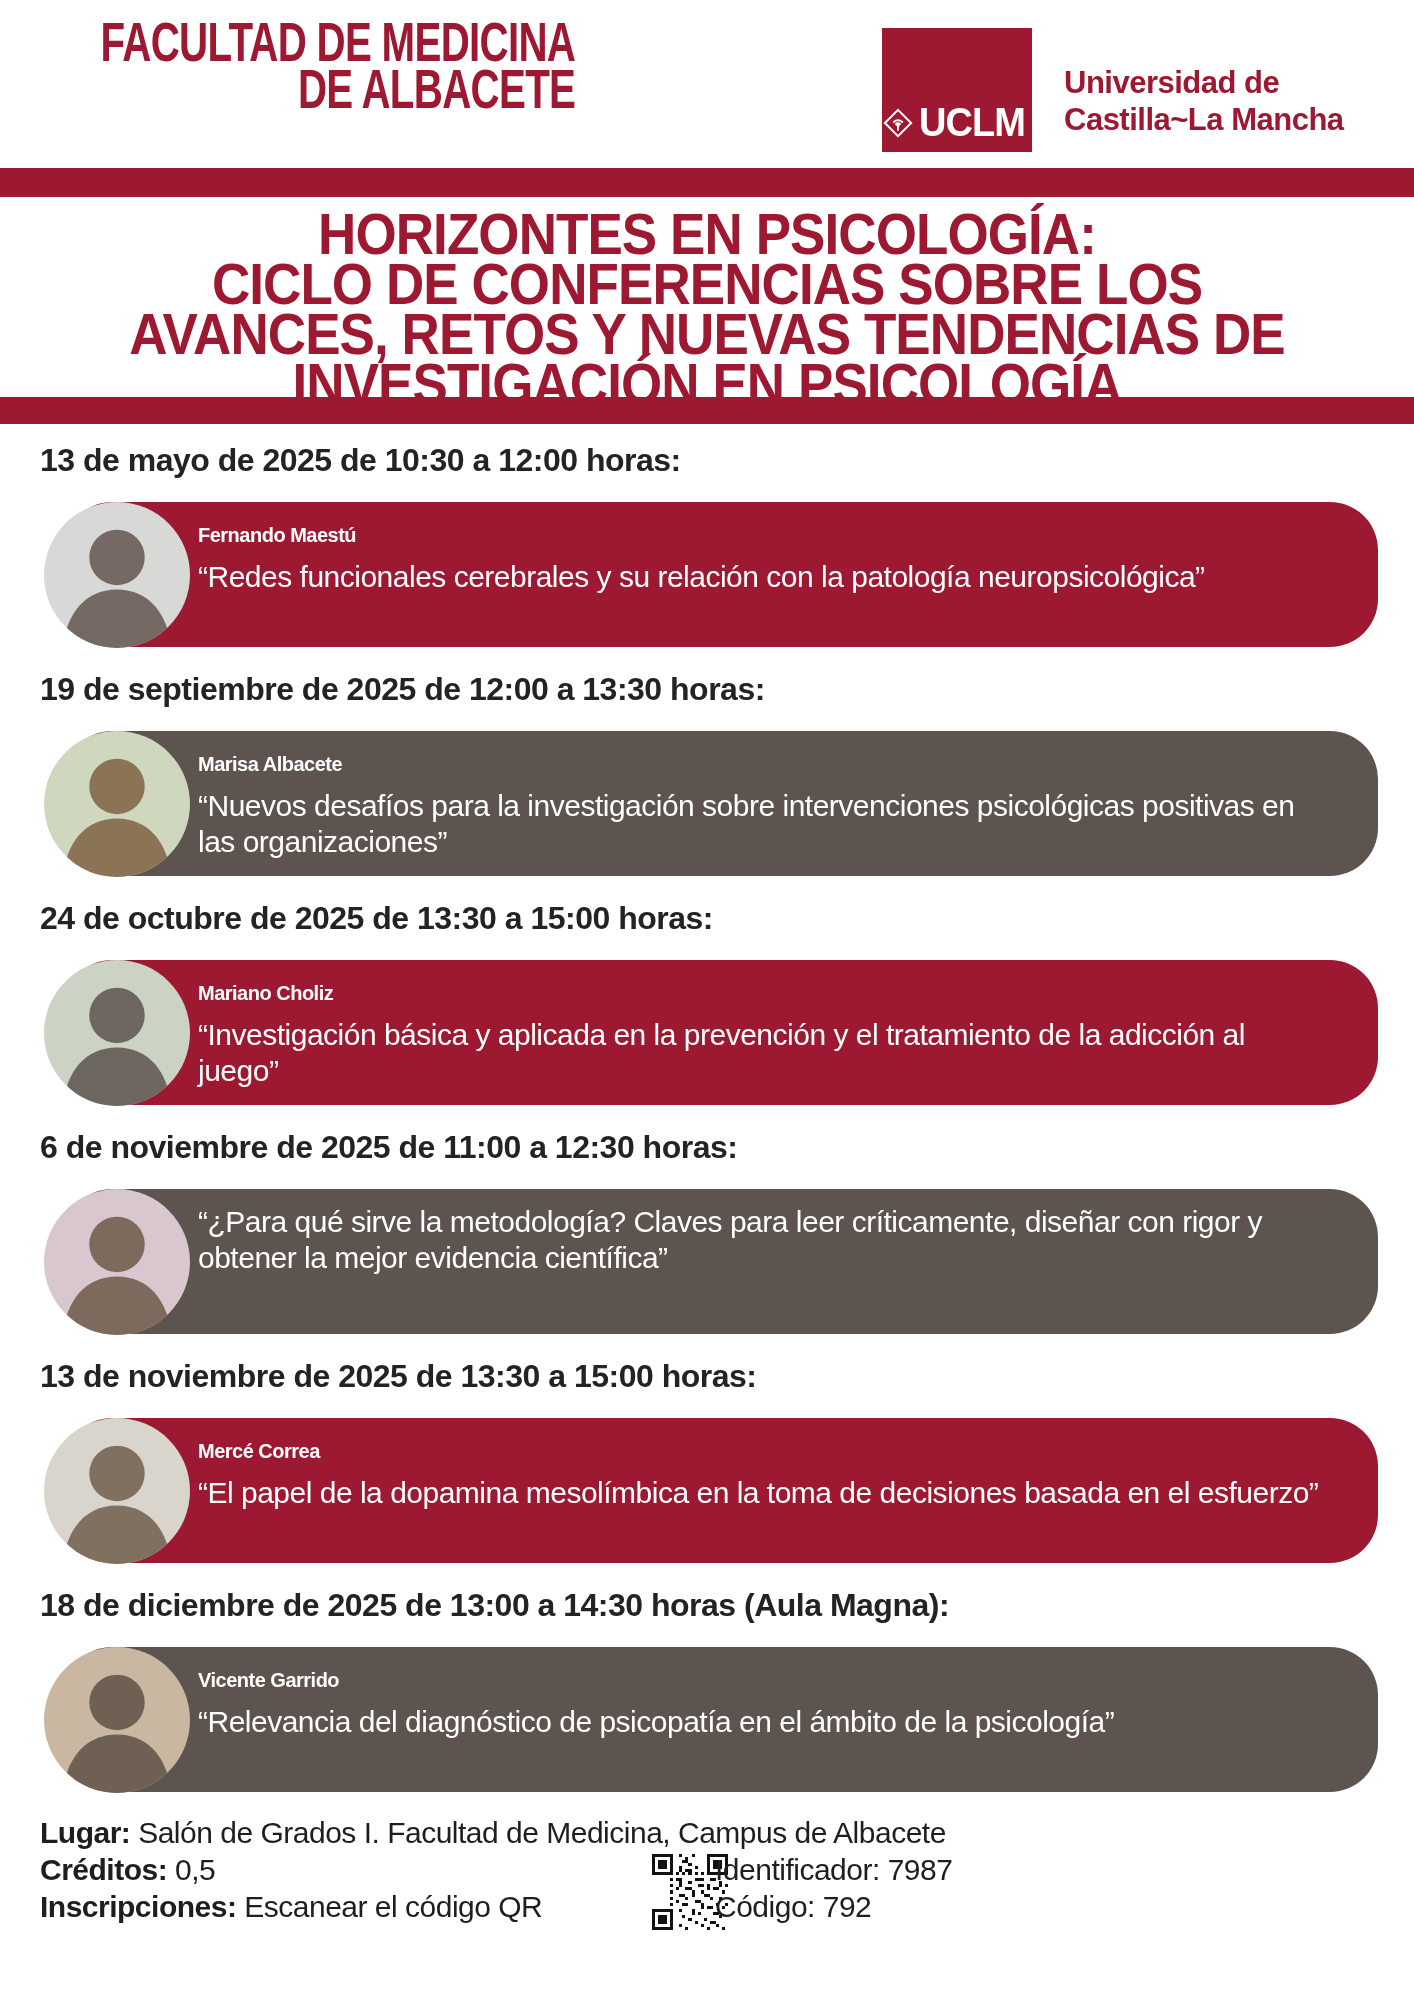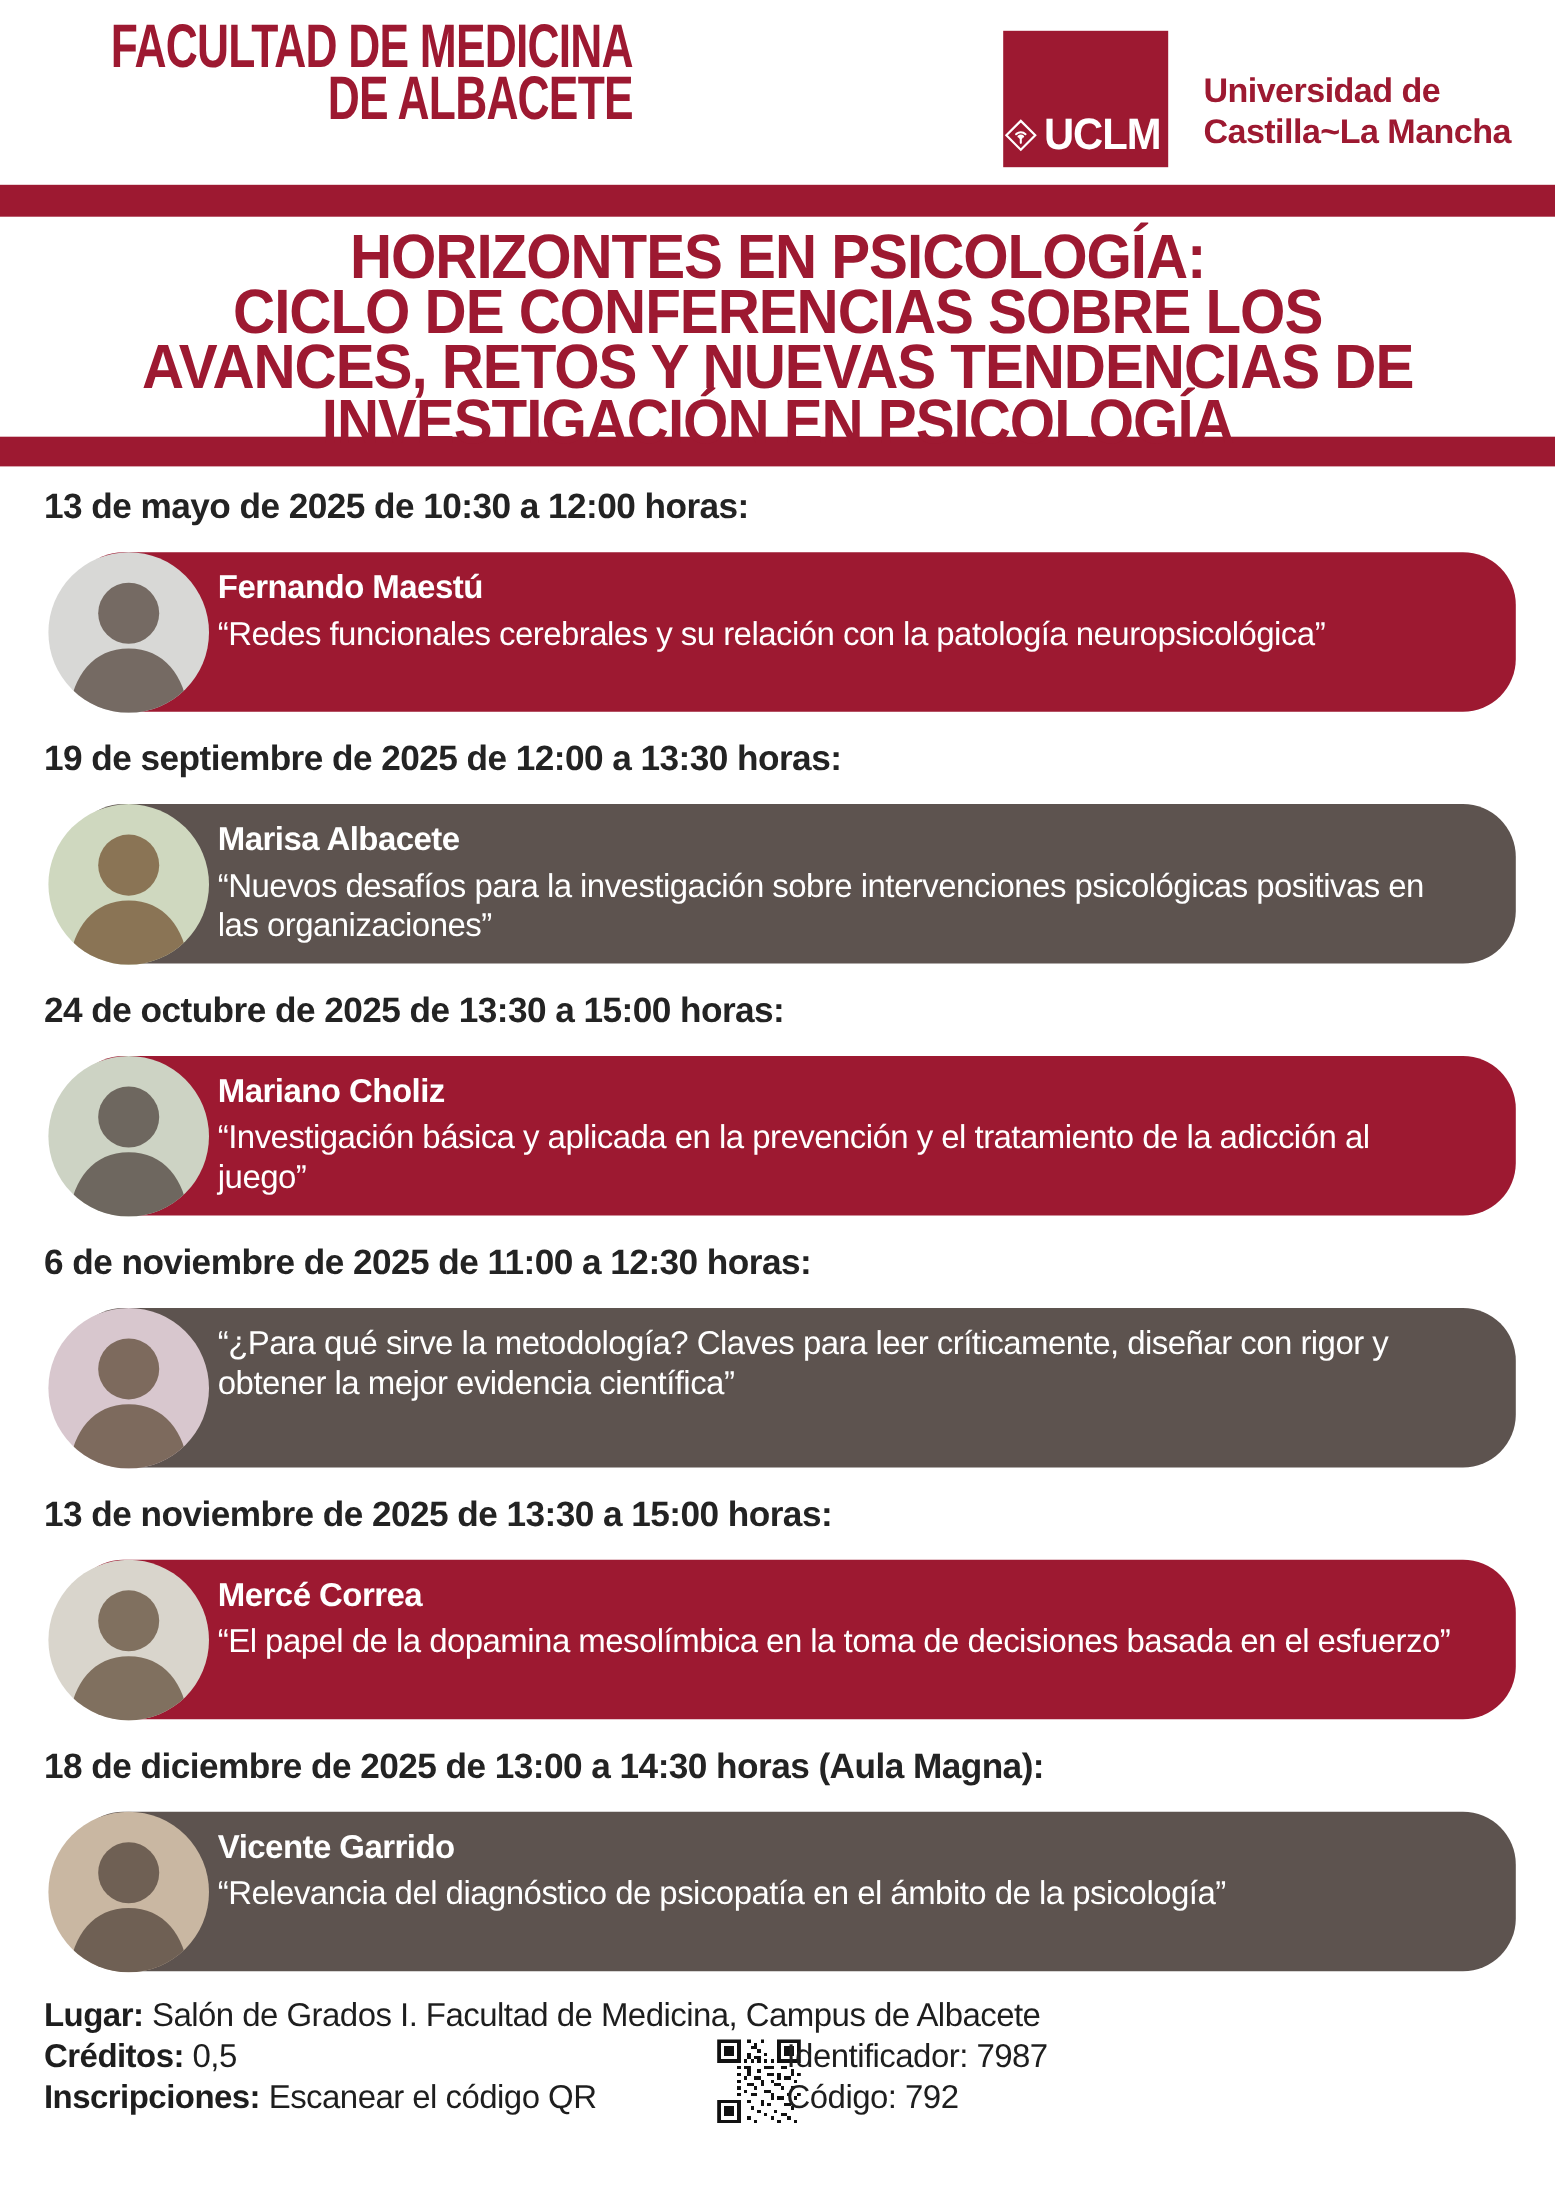--- a/index.html
+++ b/index.html
@@ -11,21 +11,21 @@
   html,body{width:1414px;}
   body{
     height:2000px;
     background:#ffffff;
     font-family:"Liberation Sans", sans-serif;
     color:var(--ink);
     overflow:hidden;
     position:relative;
   }
   
-  .header{position:relative;height:168px;margin-left:30px;}
+  .header{position:relative;height:168px;}
   .faculty{
     position:absolute;top:18px;right:839px;
     color:var(--red);font-weight:bold;
     font-size:56px;line-height:47px;letter-spacing:-1px;
     text-align:right;white-space:nowrap;
     transform:scaleX(0.72);transform-origin:100% 0;
   }
   .logo-box{
     position:absolute;left:882px;top:28px;width:150px;height:124px;
     background:var(--red);
@@ -63,21 +63,21 @@
   }
   .pill{
     position:relative;margin-left:24px;
     border-radius:48px;
     padding:15px 48px 16px 134px;
     color:#ffffff;min-height:145px;
   }
   .session:nth-of-type(odd) .pill{background:var(--red);}
   .session:nth-of-type(even) .pill{background:var(--gray);}
   .speaker{
-    font-size:30px;line-height:36px;font-weight:bold;letter-spacing:-0.5px;
+    font-size:20px;line-height:36px;font-weight:bold;letter-spacing:-0.5px;
     margin-bottom:6px;
   }
   .talk{font-size:30px;line-height:36px;letter-spacing:-0.5px;max-width:1135px;}
   .session:nth-of-type(6) .talk{text-align:justify;}
   .avatar{
     position:absolute;left:-20px;top:50%;transform:translateY(-50%);
     width:146px;height:146px;border-radius:50%;overflow:hidden;
     background:#d5d5d3;
   }
   .avatar svg{width:100%;height:100%;display:block;}

